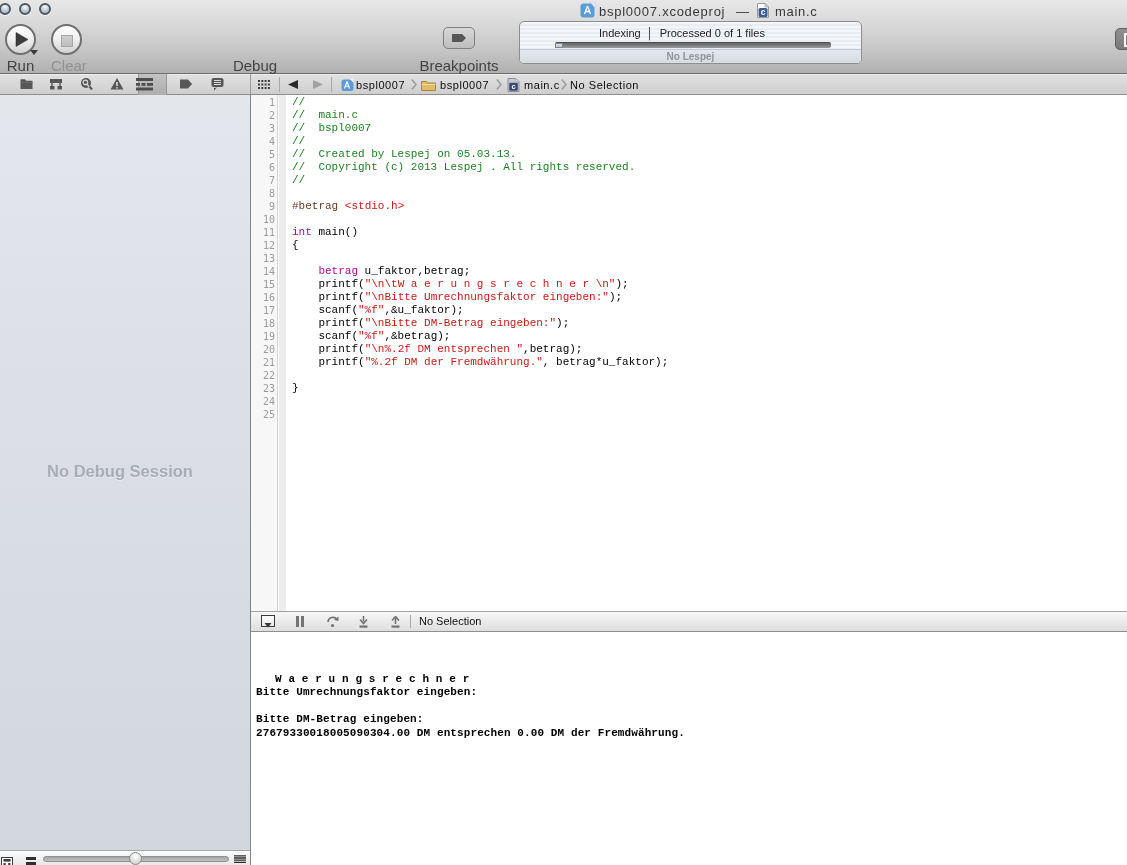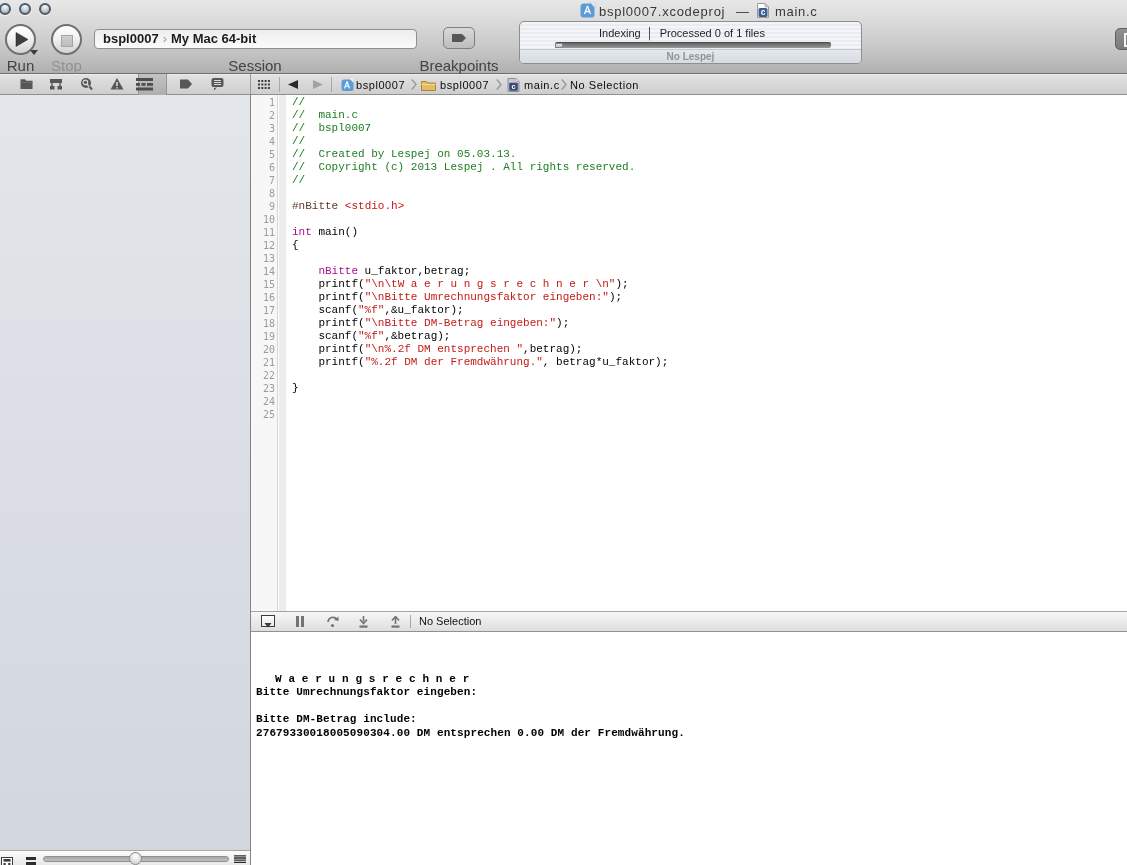--- a/index.html
+++ b/index.html
@@ -119,23 +119,22 @@
     <div class="circbtn abs" style="top:2px; left:5px;"></div>
     <svg class="abs" style="top:2px; left:5px;" width="31" height="31" viewBox="0 0 31 31">
       <path d="M11 8.5 L11 22.5 L23 15.5 Z" fill="#3e3e3e" stroke="#222" stroke-width="0.5"></path>
     </svg>
     <svg class="abs" style="top:27px; left:29px;" width="10" height="7" viewBox="0 0 10 7">
       <path d="M1 1 L9 1 L5 6 Z" fill="#3c3c3c"></path>
     </svg>
     <div class="circbtn abs" style="top:2px; left:51px;"></div>
     <div class="abs" style="top:13px; left:61px; width:12px; height:12px; background:linear-gradient(#cfcfcf,#bdbdbd); border:1px solid #a5a5a5;"></div>
     <div class="toollabel abs" style="top:35px; left:5px; width:31px;">Run</div>
-    <div class="toollabel abs" style="top:35px; left:51px; width:31px; color:#919191;">Stop</div>
-    <div id="schemepill" class="abs"><span style="margin-left:8px; font-weight:bold;">bspl0007</span><span style="color:#9a9a9a; margin:0 4px;">›</span><span style="font-weight:bold;">My Mac 64-bit</span></div>
-    <div class="toollabel abs" style="top:35px; left:199px; width:112px;">Session</div>
+    <div class="toollabel abs" style="top:35px; left:51px; width:31px; color:#919191;">Clear</div>
+    <div class="toollabel abs" style="top:35px; left:199px; width:112px;">Debug</div>
     <div class="toollabel abs" style="top:35px; left:403px; width:112px;">Breakpoints</div>
     <div id="bpbtn" class="abs">
       <svg width="30" height="20" viewBox="0 0 30 20">
           <path d="M8 6 L18 6 L22 10 L18 14 L8 14 Z" fill="#565656"></path>
         </svg>
     </div>
     <div id="statuswin" class="abs">
       <div id="statustop">Indexing&nbsp;&nbsp;│&nbsp;&nbsp;Processed 0 of 1 files</div>
       <div id="progtrack">
           <div id="progfill"></div>
@@ -235,20 +234,21 @@
       <text x="6.5" y="11.2" font-size="7.5" font-weight="bold" fill="#fff" text-anchor="middle" font-family="Liberation Sans">c</text>
     </svg>
     <div class="jbtext abs" style="left:524px;">main.c</div>
     <svg class="abs" style="top:5px; left:561px;" width="6" height="11" viewBox="0 0 6 11">
         <path d="M0.8 0.5 L5 5.5 L0.8 10.5" fill="none" stroke="#999999" stroke-width="1.4"></path>
       </svg>
     <div class="jbtext abs" style="left:570px;">No Selection</div>
   </div>
 
   <div id="sidebar" class="abs"></div>
+  <div id="nodebug" class="abs">No Debug Session</div>
   <div id="sidebottom" class="abs">
     <svg class="abs" style="top:6px; left:1px;" width="12" height="10" viewBox="0 0 12 10">
       <rect x="0.5" y="0.5" width="11" height="9" fill="#fbfbfb" stroke="#3c3c3c"></rect>
       <rect x="2.5" y="2" width="7" height="2.6" fill="#3c3c3c"></rect>
       <rect x="2.5" y="6" width="2.2" height="2.2" fill="#3c3c3c"></rect>
       <rect x="7.2" y="6" width="2.2" height="2.2" fill="#3c3c3c"></rect>
     </svg>
     <svg class="abs" style="top:6px; left:26px;" width="10" height="8" viewBox="0 0 10 8">
       <rect x="0" y="0" width="10" height="3" fill="#2e2e2e"></rect>
       <rect x="0" y="5" width="10" height="3" fill="#2e2e2e"></rect>
@@ -290,26 +290,26 @@
 24
 25</pre>
     <pre id="code"><span class="cm">//
 //  main.c
 //  bspl0007
 //
 //  Created by Lespej on 05.03.13.
 //  Copyright (c) 2013 Lespej . All rights reserved.
 //</span>
 
-<span class="pp">#nBitte</span> <span class="st">&lt;stdio.h&gt;</span>
+<span class="pp">#betrag</span> <span class="st">&lt;stdio.h&gt;</span>
 
 <span class="kw">int</span> main()
 {
 
-    <span class="kw">nBitte</span> u_faktor,betrag;
+    <span class="kw">betrag</span> u_faktor,betrag;
     printf(<span class="st">"\n\tW a e r u n g s r e c h n e r \n"</span>);
     printf(<span class="st">"\nBitte Umrechnungsfaktor eingeben:"</span>);
     scanf(<span class="st">"%f"</span>,&amp;u_faktor);
     printf(<span class="st">"\nBitte DM-Betrag eingeben:"</span>);
     scanf(<span class="st">"%f"</span>,&amp;betrag);
     printf(<span class="st">"\n%.2f DM entsprechen "</span>,betrag);
     printf(<span class="st">"%.2f DM der Fremdwährung."</span>, betrag*u_faktor);
 
 }</pre>
   </div>
@@ -336,17 +336,17 @@
     <svg class="abs" style="top:4px; left:140px;" width="9" height="12" viewBox="0 0 9 12">
       <path d="M4.5 8 L4.5 2 M1 4.5 L4.5 0.5 L8 4.5" fill="none" stroke="#737373" stroke-width="1.6"></path>
       <rect x="0.5" y="9.5" width="8" height="2.2" fill="#737373"></rect>
     </svg>
     <div class="abs" style="top:3px; left:159px; width:1px; height:13px; background:#a8a8a8;"></div>
     <div id="noselection2">No Selection</div>
   </div>
   <div id="console" class="abs">
     <div class="conline" style="top:19px; left:24px;">W a e r u n g s r e c h n e r</div>
     <div class="conline" style="top:32px; left:5px;">Bitte Umrechnungsfaktor eingeben:</div>
-    <div class="conline" style="top:59px; left:5px;">Bitte DM-Betrag include:</div>
+    <div class="conline" style="top:59px; left:5px;">Bitte DM-Betrag eingeben:</div>
     <div class="conline" style="top:73px; left:5px;">27679330018005090304.00 DM entsprechen 0.00 DM der Fremdwährung.</div>
   </div>
 
 </div>
 
 </body></html>

